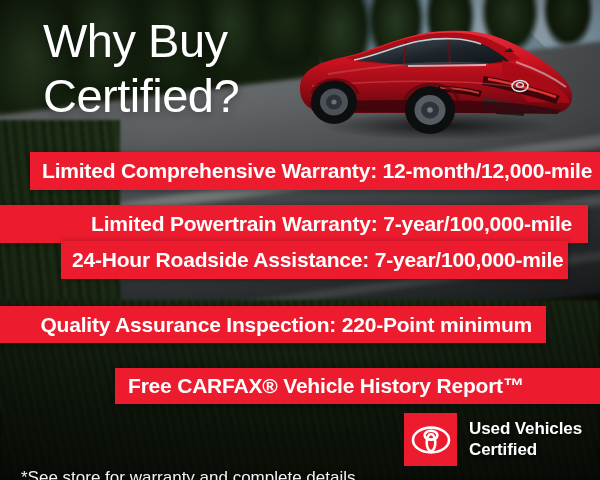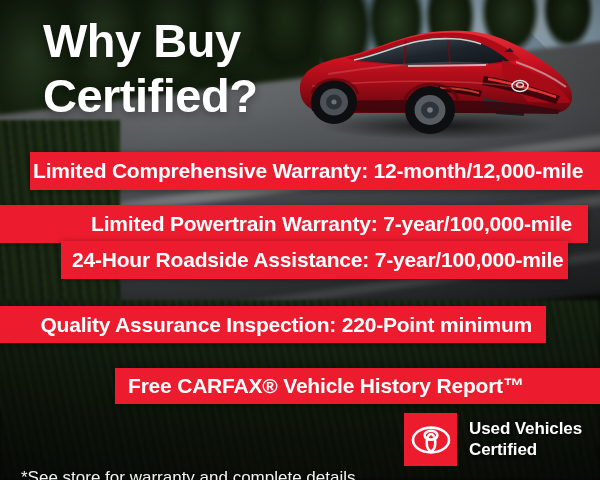--- a/index.html
+++ b/index.html
@@ -114,21 +114,21 @@
   .car { position: absolute; left: 288px; top: 14px; width: 300px; height: 125px; }
   .car svg { display: block; width: 300px; height: 125px; }
 
   
   .headline {
     position: absolute;
     left: 43px; top: 14px;
     color: #ffffff;
     font-size: 47px;
     line-height: 1.16;
-    font-weight: 700;
+    font-weight: 400;
     letter-spacing: -0.5px;
     text-shadow: 0 2px 10px rgba(0,0,0,.45);
   }
   .headline .l2 { display: block; }
 
   
   .bars { position: absolute; left: 0; top: 0; width: 600px; height: 480px; }
   .bar {
     position: absolute;
     background: #ec1b2e;
@@ -138,21 +138,21 @@
   }
   .bar-text {
     color: #ffffff;
     font-weight: 700;
     font-size: 21px;
     letter-spacing: -0.2px;
     white-space: nowrap;
   }
 
   .bar.r1 { left: 30px;  top: 152px; width: 570px; height: 38px; }
-  .bar.r1 .bar-text { padding-left: 3px; }
+  .bar.r1 .bar-text { padding-left: 12px; }
   .bar.r2 { left: 0px;   top: 205px; width: 588px; height: 38px; justify-content: flex-end; }
   .bar.r2 .bar-text { padding-right: 16px; }
   .bar.r3 { left: 48px;  top: 241px; width: 507px; height: 38px; margin-left: 13px; }
   .bar.r3 .bar-text { padding-left: 11px; }
   .bar.r4 { left: 0px;   top: 306px; width: 546px; height: 37px; justify-content: flex-end; }
   .bar.r4 .bar-text { padding-right: 14px; }
   .bar.r5 { left: 115px; top: 368px; width: 485px; height: 36px; }
   .bar.r5 .bar-text { padding-left: 13px; }
 
   

